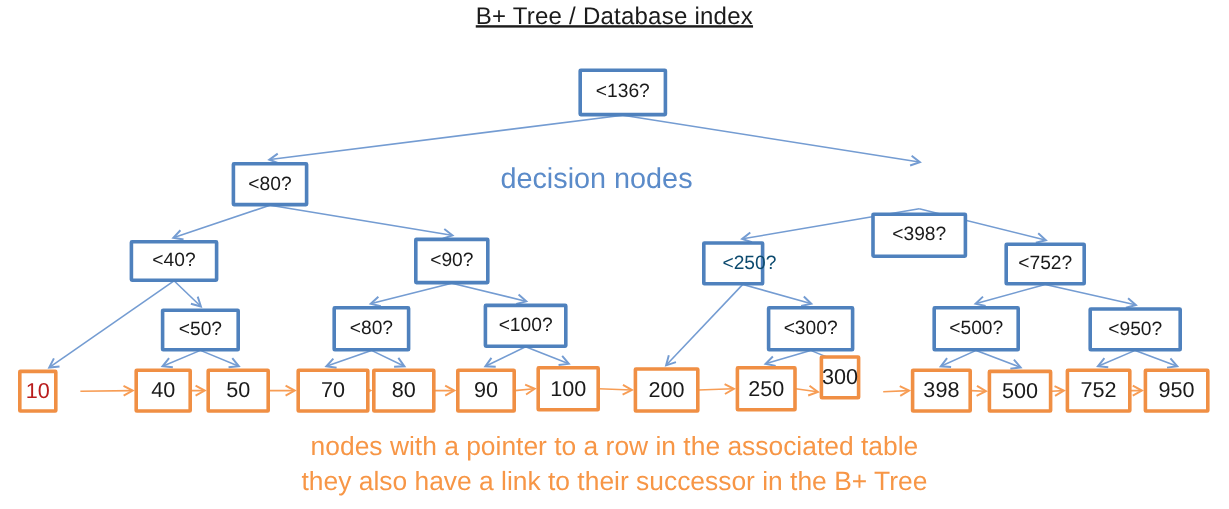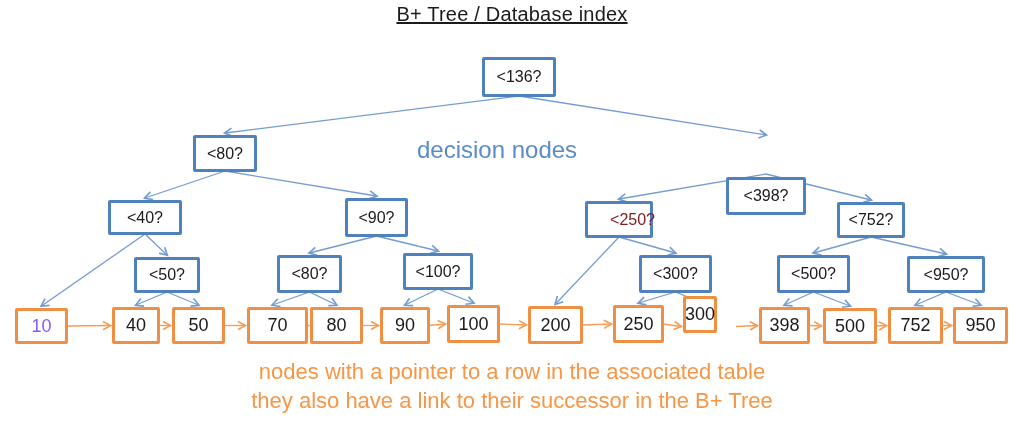--- a/index.html
+++ b/index.html
@@ -112,29 +112,29 @@
   <div class="decision-annotation" style="color: rgb(91, 139, 201);">decision nodes</div>
   <div class="footer-note" style="color: rgb(247, 150, 70);">
     <div>nodes with a pointer to a row in the associated table</div>
     <div>they also have a link to their successor in the B+ Tree</div>
   </div>
 <div class="node decision" style="left: 482px; top: 57px; width: 74px; height: 40px; color: rgb(26, 26, 26); border-color: rgb(79, 129, 189);">&lt;136?</div>
     <div class="node decision" style="left: 193px; top: 135px; width: 64px; height: 37px; color: rgb(26, 26, 26); border-color: rgb(79, 129, 189);">&lt;80?</div>
     <div class="node decision" style="left: 726px; top: 137px; width: 80px; height: 38px; color: rgb(26, 26, 26); border-color: rgb(79, 129, 189); margin-top: 40px;">&lt;398?</div>
     <div class="node decision" style="left: 108px; top: 200px; width: 74px; height: 35px; color: rgb(26, 26, 26); border-color: rgb(79, 129, 189);">&lt;40?</div>
     <div class="node decision" style="left: 345px; top: 198px; width: 63px; height: 39px; color: rgb(26, 26, 26); border-color: rgb(79, 129, 189);">&lt;90?</div>
-    <div class="node decision" style="left: 585px; top: 201px; width: 68px; height: 37px; color: #7f1d1d; border-color: rgb(79, 129, 189); padding-left: 27px;">&lt;250?</div>
+    <div class="node decision" style="left: 585px; top: 201px; width: 52px; height: 37px; color: #0c4a6e; border-color: rgb(79, 129, 189); padding-left: 27px;">&lt;250?</div>
     <div class="node decision" style="left: 837px; top: 202px; width: 68px; height: 36px; color: rgb(26, 26, 26); border-color: rgb(79, 129, 189);">&lt;752?</div>
     <div class="node decision" style="left: 134px; top: 257px; width: 66px; height: 36px; color: rgb(26, 26, 26); border-color: rgb(79, 129, 189);">&lt;50?</div>
     <div class="node decision" style="left: 277px; top: 255px; width: 65px; height: 38px; color: rgb(26, 26, 26); border-color: rgb(79, 129, 189);">&lt;80?</div>
     <div class="node decision" style="left: 403px; top: 253px; width: 70px; height: 37px; color: rgb(26, 26, 26); border-color: rgb(79, 129, 189);">&lt;100?</div>
     <div class="node decision" style="left: 639px; top: 255px; width: 73px; height: 38px; color: rgb(26, 26, 26); border-color: rgb(79, 129, 189);">&lt;300?</div>
     <div class="node decision" style="left: 777px; top: 255px; width: 73px; height: 38px; color: rgb(26, 26, 26); border-color: rgb(79, 129, 189);">&lt;500?</div>
     <div class="node decision" style="left: 907px; top: 256px; width: 78px; height: 37px; color: rgb(26, 26, 26); border-color: rgb(79, 129, 189);">&lt;950?</div>
-    <div class="node leaf" style="left: 15px; top: 308px; width: 53px; height: 36px; color: #8b5cf6; border-color: rgb(240, 143, 68);">10</div>
+    <div class="node leaf" style="left: 15px; top: 308px; width: 33px; height: 36px; color: #b91c1c; border-color: rgb(240, 143, 68);">10</div>
     <div class="node leaf" style="left: 112px; top: 307px; width: 48px; height: 37px; color: rgb(26, 26, 26); border-color: rgb(240, 143, 68);">40</div>
     <div class="node leaf" style="left: 172px; top: 307px; width: 53px; height: 37px; color: rgb(26, 26, 26); border-color: rgb(240, 143, 68);">50</div>
     <div class="node leaf" style="left: 247px; top: 307px; width: 61px; height: 37px; color: rgb(26, 26, 26); border-color: rgb(240, 143, 68);">70</div>
     <div class="node leaf" style="left: 310px; top: 307px; width: 53px; height: 37px; color: rgb(26, 26, 26); border-color: rgb(240, 143, 68);">80</div>
     <div class="node leaf" style="left: 380px; top: 307px; width: 50px; height: 37px; color: rgb(26, 26, 26); border-color: rgb(240, 143, 68);">90</div>
     <div class="node leaf" style="left: 447px; top: 305px; width: 53px; height: 38px; color: rgb(26, 26, 26); border-color: rgb(240, 143, 68);">100</div>
     <div class="node leaf" style="left: 528px; top: 306px; width: 55px; height: 38px; color: rgb(26, 26, 26); border-color: rgb(240, 143, 68);">200</div>
     <div class="node leaf" style="left: 613px; top: 305px; width: 51px; height: 38px; color: rgb(26, 26, 26); border-color: rgb(240, 143, 68);">250</div>
     <div class="node leaf" style="left: 683px; top: 296px; width: 34px; height: 37px; color: rgb(26, 26, 26); border-color: rgb(240, 143, 68);">300</div>
     <div class="node leaf" style="left: 759px; top: 307px; width: 51px; height: 37px; color: rgb(26, 26, 26); border-color: rgb(240, 143, 68);">398</div>

